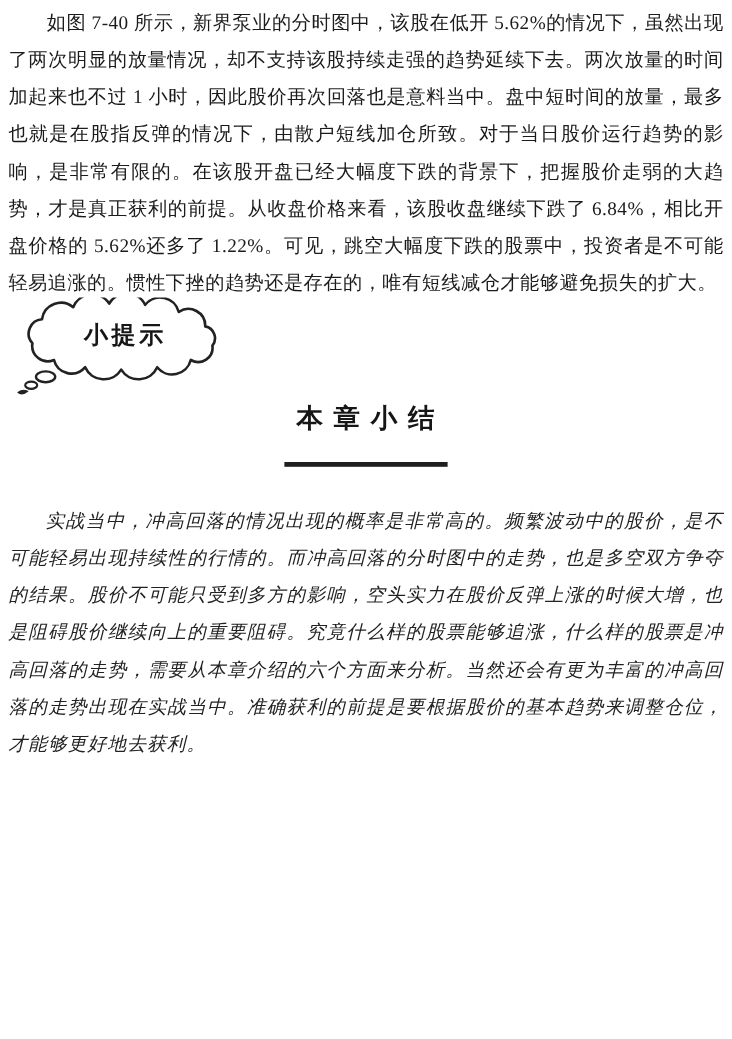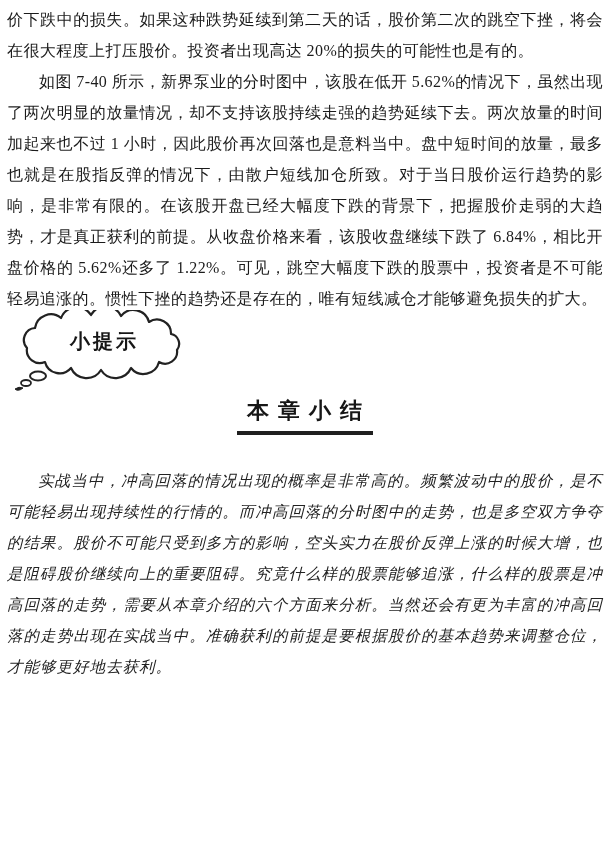--- a/index.html
+++ b/index.html
@@ -61,32 +61,31 @@
     text-align: center;
     margin-top: 22px;
   }
   .summary-heading {
     display: inline-block;
     margin: 0;
     font-family: "Liberation Sans", sans-serif;
     font-size: 22px;
     font-weight: 700;
     letter-spacing: 9px;
-    padding: 0 2px 5px 10px;
+    padding: 0 2px 21px 10px;
     border-bottom: 4px solid #1f1f1f;
     color: #161616;
   }
   .summary-text { margin-top: 30px; }
 </style>
 </head>
 <body>
 
 <div class="page">
 
-  <p class="body-para no-indent">价下跌中的损失。如果这种跌势延续到第二天的话，股价第二次的跳空下挫，将会在很大程度上打压股价。投资者出现高达 20%的损失的可能性也是有的。</p>
 
   <p class="body-para indent">如图 7-40 所示，新界泵业的分时图中，该股在低开 5.62%的情况下，虽然出现了两次明显的放量情况，却不支持该股持续走强的趋势延续下去。两次放量的时间加起来也不过 1 小时，因此股价再次回落也是意料当中。盘中短时间的放量，最多也就是在股指反弹的情况下，由散户短线加仓所致。对于当日股价运行趋势的影响，是非常有限的。在该股开盘已经大幅度下跌的背景下，把握股价走弱的大趋势，才是真正获利的前提。从收盘价格来看，该股收盘继续下跌了 6.84%，相比开盘价格的 5.62%还多了 1.22%。可见，跳空大幅度下跌的股票中，投资者是不可能轻易追涨的。惯性下挫的趋势还是存在的，唯有短线减仓才能够避免损失的扩大。</p>
 
   <div class="tip-bubble">
     <svg width="190" height="88" viewBox="0 0 190 88" fill="none" xmlns="http://www.w3.org/2000/svg">
       <path d="M18,38
                A12,12 0 0 1 26,18
                A16,16 0 0 1 52,8
                A17,17 0 0 1 82,5
                A17,17 0 0 1 112,6

